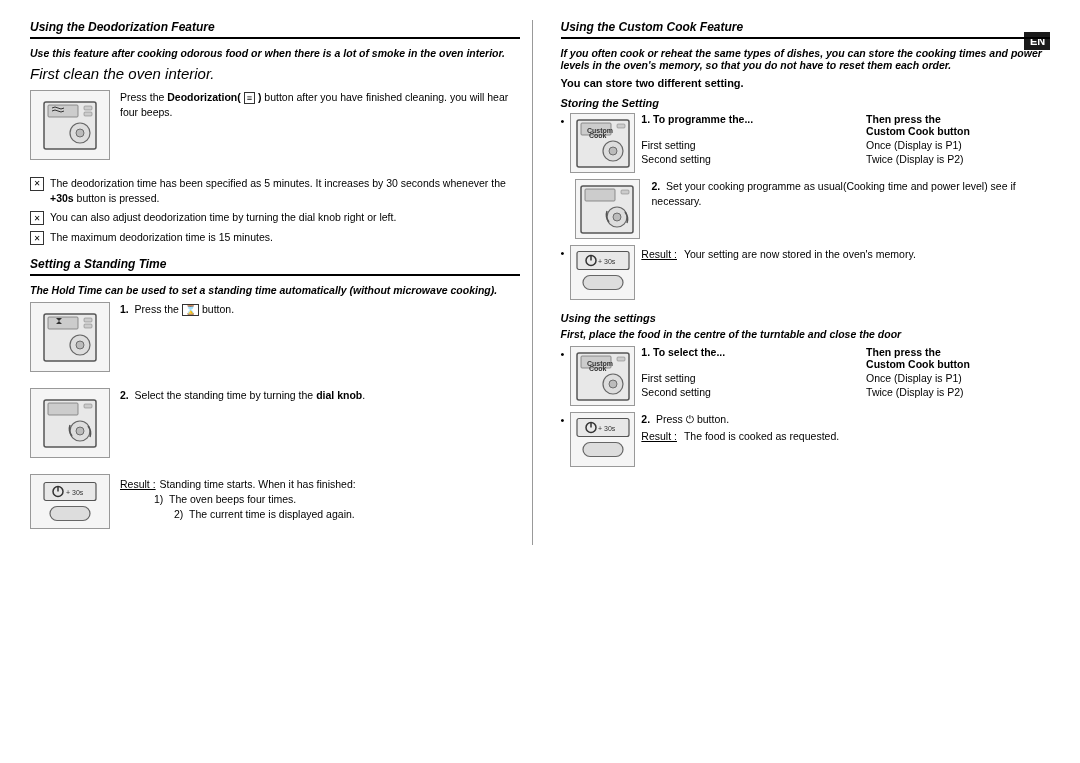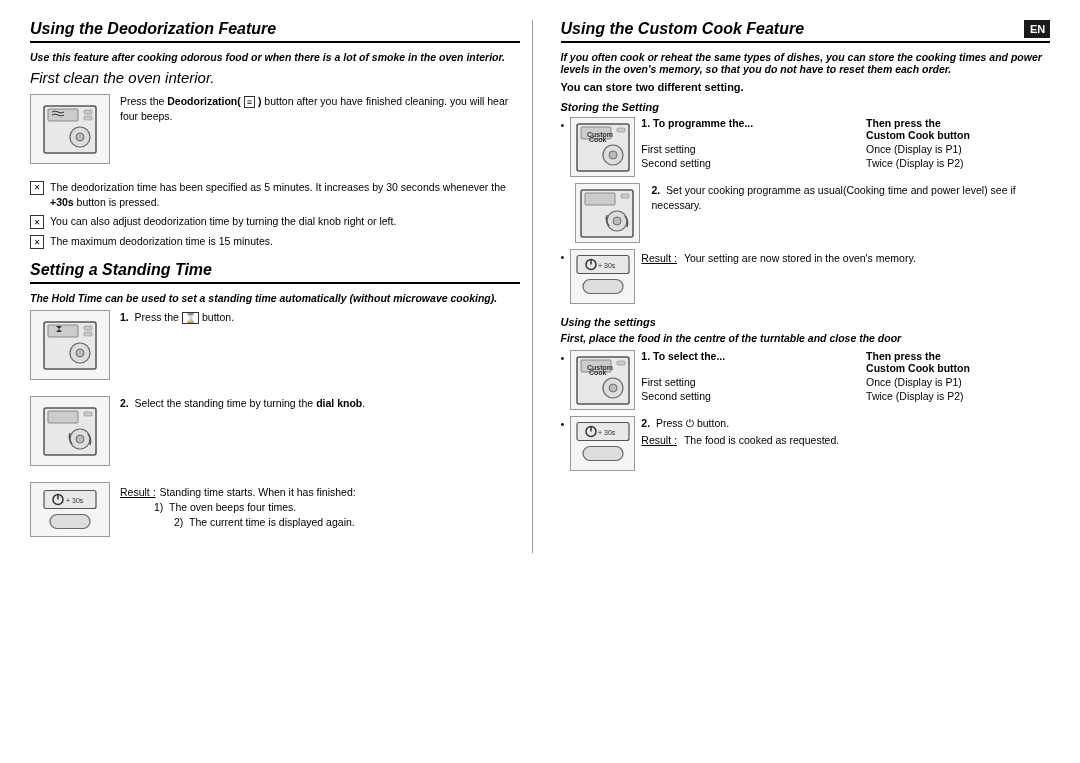--- a/index.html
+++ b/index.html
@@ -20,21 +20,21 @@
     .left-col {
       flex: 1;
       padding-right: 12px;
       border-right: 1px solid #999;
     }
     .right-col {
       flex: 1;
       padding-left: 4px;
     }
     .section-title {
-      font-size: 16px;
+      font-size: 12px;
       font-weight: bold;
       font-style: italic;
       border-bottom: 2px solid #000;
       padding-bottom: 3px;
       margin-bottom: 8px;
     }
     .intro-italic {
       font-style: italic;
       font-size: 10.5px;
       margin-bottom: 6px;
@@ -102,21 +102,21 @@
       line-height: 1.4;
     }
     .result-label {
       text-decoration: underline;
       font-size: 10.5px;
       flex-shrink: 0;
     }
     
     .en-badge {
       position: absolute;
-      top: 0;
+      top: 12px;
       right: 0;
       background: #1a1a1a;
       color: #fff;
       font-size: 11px;
       font-weight: bold;
       padding: 3px 6px;
       width: 26px;
       text-align: center;
     }
     

